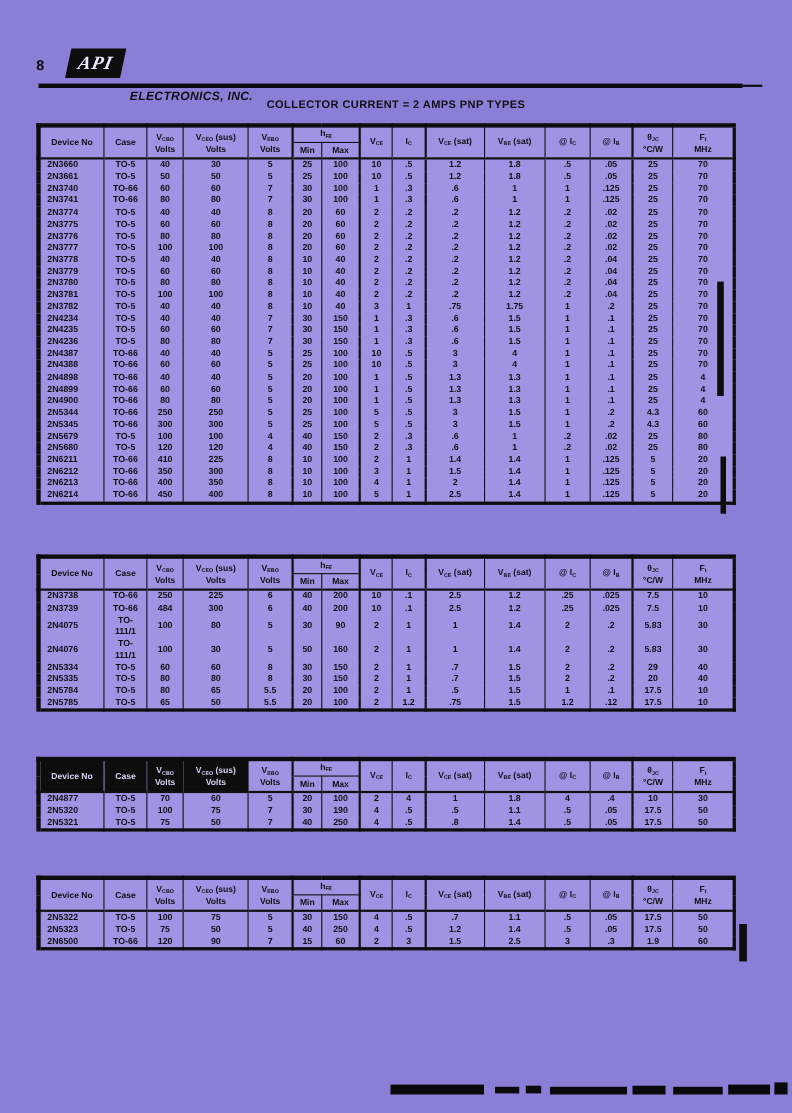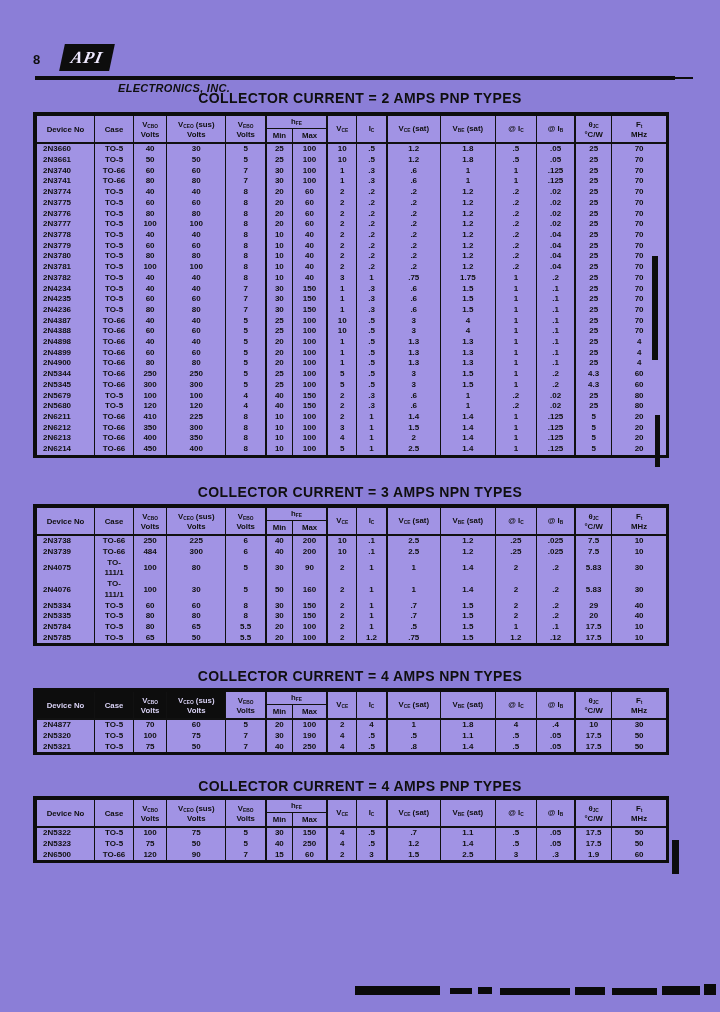--- a/index.html
+++ b/index.html
@@ -9,21 +9,21 @@
   .page-num{position:absolute;left:33px;top:52px;font-size:13px;font-weight:700;}
   .logo{position:absolute;left:62px;top:44px;width:50px;height:27px;background:#0d0d0d;
         transform:skewX(-12deg);display:flex;align-items:center;justify-content:center;}
   .logo span{color:#efeaff;font-style:italic;font-weight:700;font-size:17px;letter-spacing:1px;
         font-family:"Liberation Serif",serif;}
   .brand{position:absolute;left:118px;top:58px;font-size:11px;font-weight:700;font-style:italic;letter-spacing:.3px;margin-top:24px;}
   .rule{position:absolute;left:35px;top:76px;width:640px;height:4px;background:#0d0d0d;}
   .rule2{position:absolute;left:675px;top:77px;width:18px;height:2px;background:#0d0d0d;}
   
   .tbl-title{position:absolute;left:0;width:720px;text-align:center;font-weight:700;
-             font-size:14px;letter-spacing:.4px;}
+             font-size:10px;letter-spacing:.4px;}
   #title-0{top:90px;} #title-1{top:484px;} #title-2{top:668px;} #title-3{top:778px;}
   
   table{position:absolute;left:33px;width:636px;background:#a193e4;border-collapse:collapse;
         table-layout:fixed;border:3px solid #0d0d0d;border-left-width:4px;border-top-width:4px;}
   #tbl-0{top:112px;} #tbl-1{top:504px;} #tbl-2{top:688px;} #tbl-3{top:796px;}
   th,td{border-left:1.3px solid #111;overflow:hidden;}
   th{font-size:7.8px;font-weight:700;line-height:1.2;padding:2px 1px;vertical-align:middle;text-align:center;}
   td{font-size:8px;font-weight:700;text-align:center;line-height:10.7px;height:10.7px;
      padding:0 1px;white-space:nowrap;vertical-align:middle;}
   sub{font-size:.62em;vertical-align:-0.25em;letter-spacing:0;}
@@ -587,21 +587,20 @@
           <td class="c-vce_sat">2.5</td>
           <td class="c-vbe_sat">1.4</td>
           <td class="c-at_ic">1</td>
           <td class="c-at_ib">.125</td>
           <td class="c-theta">5</td>
           <td class="c-ft">20</td>
         </tr>
       </tbody>
     </table>
 
-  <div class="tbl-title" id="title-1">COLLECTOR CURRENT = 3 AMPS NPN TYPES</div>
   <table id="tbl-1" data-table="1">
       <colgroup>
         <col style="width: 9.4%;">
         <col style="width: 6.2%;">
         <col style="width: 5.2%;">
         <col style="width: 9.4%;">
         <col style="width: 6.3%;">
         <col style="width: 4.2%;">
         <col style="width: 5.5%;">
         <col style="width: 4.7%;">
@@ -768,21 +767,20 @@
           <td class="c-vce_sat">.75</td>
           <td class="c-vbe_sat">1.5</td>
           <td class="c-at_ic">1.2</td>
           <td class="c-at_ib">.12</td>
           <td class="c-theta">17.5</td>
           <td class="c-ft">10</td>
         </tr>
       </tbody>
     </table>
 
-  <div class="tbl-title" id="title-2">COLLECTOR CURRENT = 4 AMPS NPN TYPES</div>
   <table id="tbl-2" data-table="2">
       <colgroup>
         <col style="width: 9.4%;">
         <col style="width: 6.2%;">
         <col style="width: 5.2%;">
         <col style="width: 9.4%;">
         <col style="width: 6.3%;">
         <col style="width: 4.2%;">
         <col style="width: 5.5%;">
         <col style="width: 4.7%;">
@@ -864,21 +862,20 @@
           <td class="c-vce_sat">.8</td>
           <td class="c-vbe_sat">1.4</td>
           <td class="c-at_ic">.5</td>
           <td class="c-at_ib">.05</td>
           <td class="c-theta">17.5</td>
           <td class="c-ft">50</td>
         </tr>
       </tbody>
     </table>
 
-  <div class="tbl-title" id="title-3">COLLECTOR CURRENT = 4 AMPS PNP TYPES</div>
   <table id="tbl-3" data-table="3">
       <colgroup>
         <col style="width: 9.4%;">
         <col style="width: 6.2%;">
         <col style="width: 5.2%;">
         <col style="width: 9.4%;">
         <col style="width: 6.3%;">
         <col style="width: 4.2%;">
         <col style="width: 5.5%;">
         <col style="width: 4.7%;">

